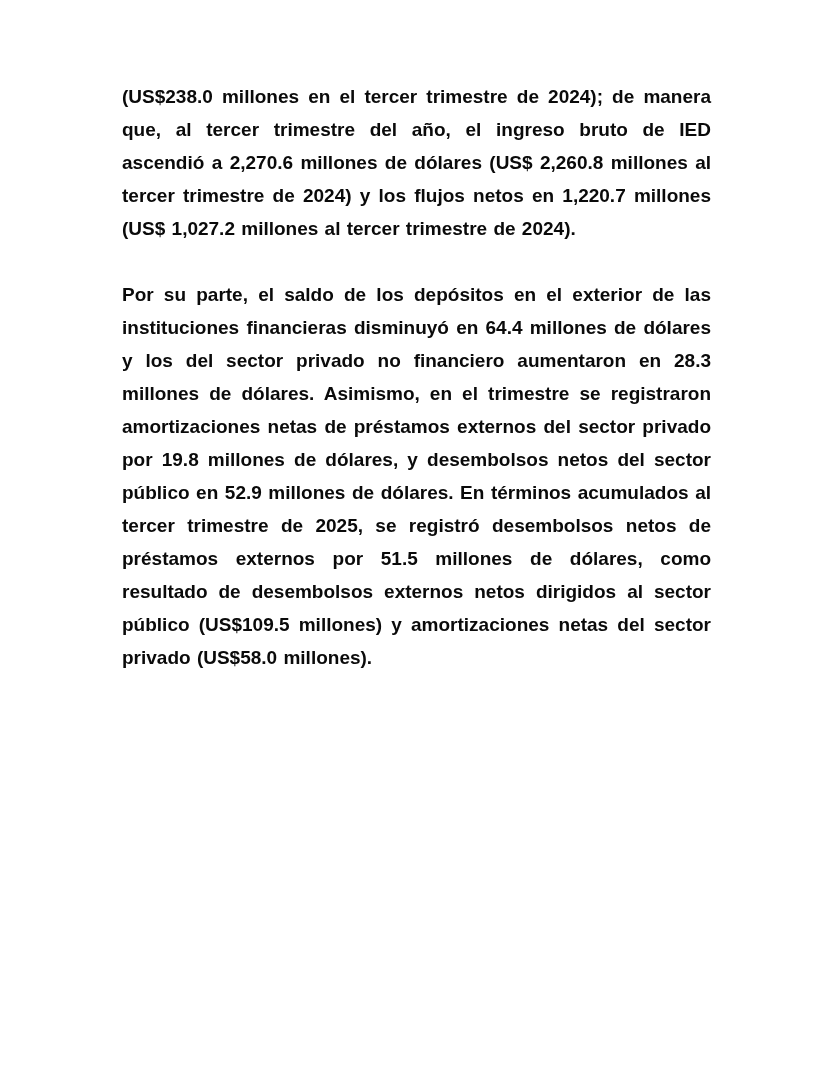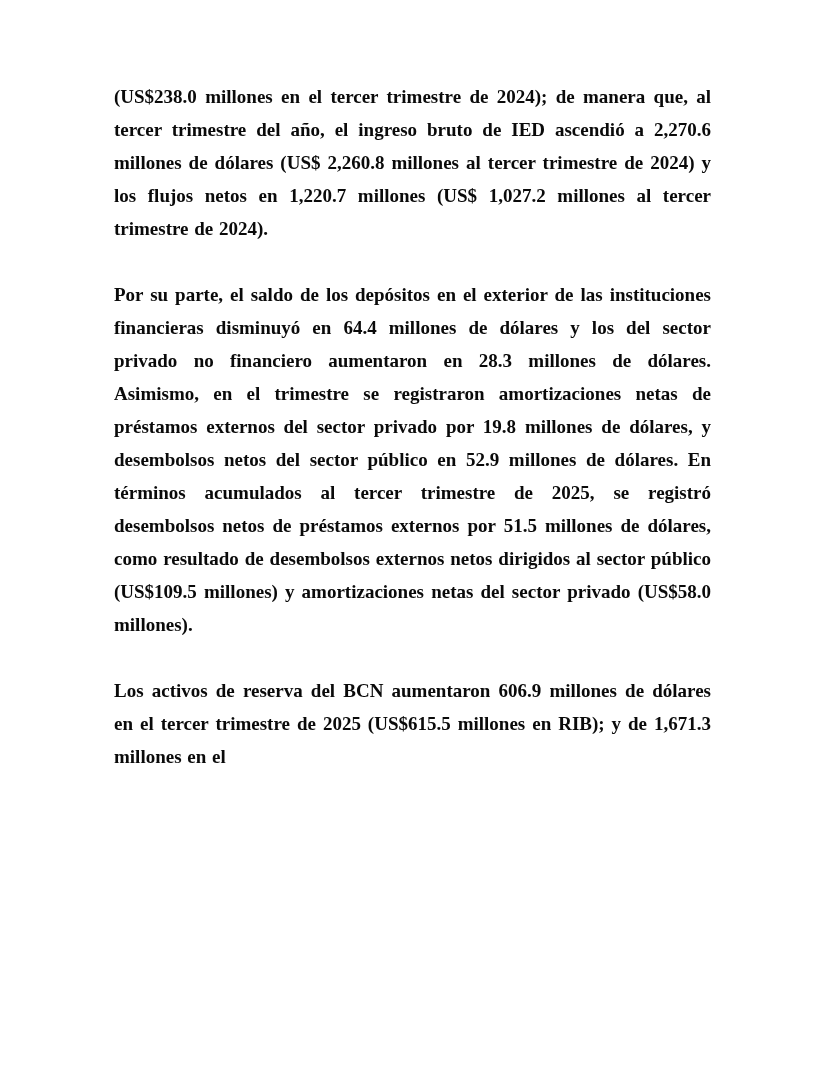--- a/index.html
+++ b/index.html
@@ -10,32 +10,31 @@
   .page {
     position: relative;
     width: 825px;
     height: 1068px;
     background: #ffffff;
     box-sizing: border-box;
     padding: 80px 114px 0 114px;
     overflow: hidden;
   }
   .doc-paragraph {
-    font-family: Liberation Serif, serif;
+    font-family: Liberation Sans, sans-serif;
     font-weight: 700;
     font-size: 19px;
     line-height: 33px;
     color: #0a0a0a;
     text-align: justify;
-    margin: 0 0 33px 0;
+    margin: 0 0 33px 8px;
     word-spacing: 1px;
   }
 </style>
 </head>
 <body>
 
 <div class="page">
   <p class="doc-paragraph">(US$238.0 millones en el tercer trimestre de 2024); de manera que, al tercer trimestre del año, el ingreso bruto de IED ascendió a 2,270.6 millones de dólares (US$ 2,260.8 millones al tercer trimestre de 2024) y los flujos netos en 1,220.7 millones (US$ 1,027.2 millones al tercer trimestre de 2024).</p>
 
   <p class="doc-paragraph">Por su parte, el saldo de los depósitos en el exterior de las instituciones financieras disminuyó en 64.4 millones de dólares y los del sector privado no financiero aumentaron en 28.3 millones de dólares. Asimismo, en el trimestre se registraron amortizaciones netas de préstamos externos del sector privado por 19.8 millones de dólares, y desembolsos netos del sector público en 52.9 millones de dólares. En términos acumulados al tercer trimestre de 2025, se registró desembolsos netos de préstamos externos por 51.5 millones de dólares, como resultado de desembolsos externos netos dirigidos al sector público (US$109.5 millones) y amortizaciones netas del sector privado (US$58.0 millones).</p>
 
-  <p class="doc-paragraph">Los activos de reserva del BCN aumentaron 606.9 millones de dólares en el tercer trimestre de 2025 (US$615.5 millones en RIB); y de 1,671.3 millones en el</p>
 </div>
 
 </body></html>

